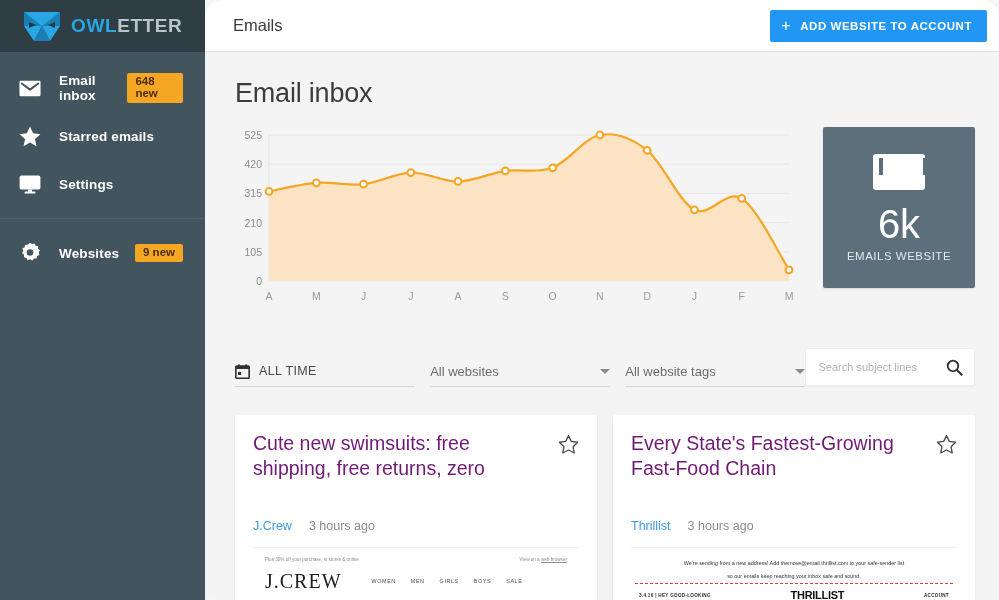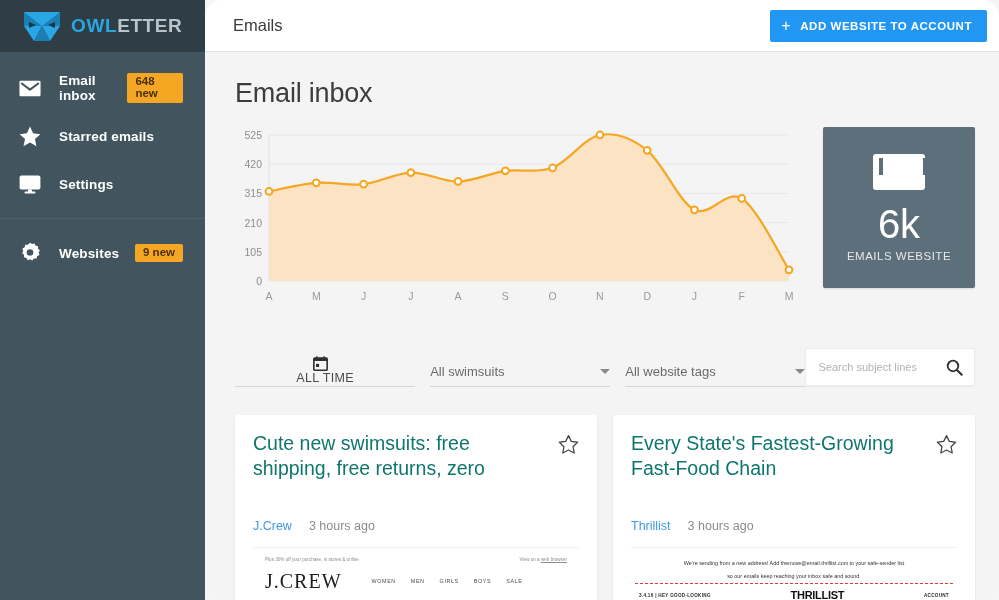--- a/index.html
+++ b/index.html
@@ -133,21 +133,21 @@
     display: flex; align-items: flex-end;
     margin-top: 40px; height: 40px;
   }
   .filter {
     position: relative;
     border-bottom: 1px solid #d6d6d6;
     height: 31px;
     display: flex; align-items: center;
     cursor: pointer;
   }
-  .f-date { width: 182px; margin-right: 15px; flex-direction: column; }
+  .f-date { width: 182px; margin-right: 15px; }
   .f-sel1 { width: 182px; margin-right: 15px; }
   .f-sel2 { width: 182px; }
   .cal-icon { width: 15px; height: 15px; flex: 0 0 15px; margin-right: 9px; }
   .filter-text { font-size: 12.5px; color: #4a4a4a; letter-spacing: 0.35px; }
   .filter-text.ph { color: #6b6b6b; font-size: 13px; letter-spacing: 0; }
   .caret {
     margin-left: auto;
     width: 0; height: 0;
     border-left: 5px solid transparent;
     border-right: 5px solid transparent;
@@ -180,21 +180,21 @@
     background: #fff;
     border-radius: 2px;
     box-shadow: 0 1px 2px rgba(0,0,0,0.13);
     padding: 16px 18px 0 18px;
     position: relative;
     overflow: hidden;
   }
   .card + .card { margin-left: 16px; }
   .card-head { display: flex; align-items: flex-start; }
   .card-subject {
-    font-size: 19.5px; color: #0f766e;
+    font-size: 19.5px; color: #701a75;
     line-height: 1.28;
     font-weight: normal;
     flex: 1; padding-right: 8px;
   }
   .star-icon { width: 21px; height: 21px; flex: 0 0 21px; margin-top: 3px; cursor: pointer; }
   .card-meta { margin-top: 10px; display: flex; align-items: baseline; }
   .card-sender { color: #3d9ae8; font-size: 12.5px; cursor: pointer; }
   .card-time { color: #8c8c8c; font-size: 12.5px; margin-left: 17px; margin-top: 28px; }
 
   .preview {
@@ -378,21 +378,21 @@
               <rect x="0.9" y="2.2" width="14.2" height="3.1" fill="#2e2e2e"></rect>
               <rect x="3.3" y="0.4" width="1.7" height="3.2" fill="#2e2e2e"></rect>
               <rect x="11" y="0.4" width="1.7" height="3.2" fill="#2e2e2e"></rect>
               <rect x="3.2" y="8.4" width="3.3" height="3.3" fill="#2e2e2e"></rect>
             </svg>
           </span>
           <span class="filter-text">ALL TIME</span>
         </div>
 
         <div class="filter f-sel1">
-          <span class="filter-text ph">All swimsuits</span>
+          <span class="filter-text ph">All websites</span>
           <span class="caret"></span>
         </div>
 
         <div class="filter f-sel2">
           <span class="filter-text ph">All website tags</span>
           <span class="caret"></span>
         </div>
 
         <div class="searchbox">
           <input class="search-input" type="text" placeholder="Search subject lines" style="">

